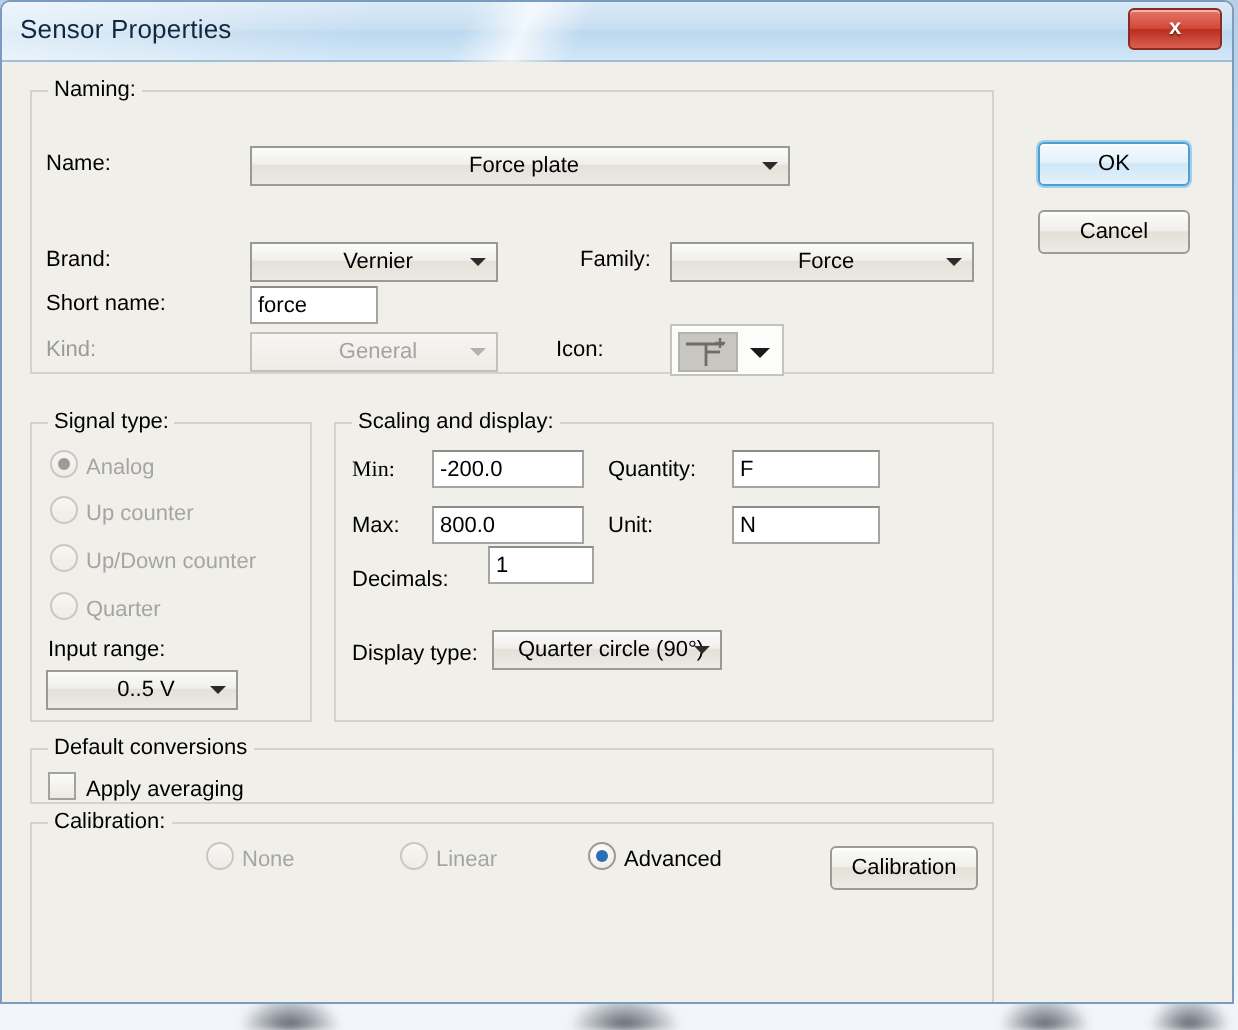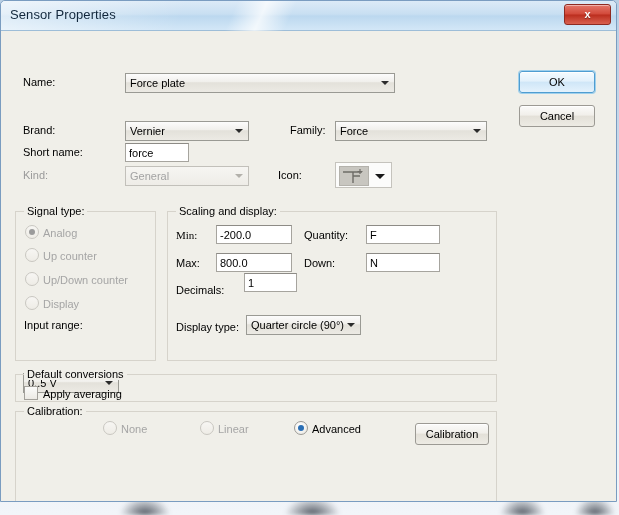--- a/index.html
+++ b/index.html
@@ -120,20 +120,21 @@
     position: absolute;
     box-sizing: border-box;
     border: 1px solid #9a9a94;
     background: linear-gradient(180deg, #fcfcfc 0%, #f0efeb 45%, #e3e1da 48%, #eceae4 100%);
     height: 20px;
     font-size: 11px;
     line-height: 18px;
     padding-left: 4px;
     color: #000;
     cursor: pointer;
+    text-align: center;
   }
   .combo.disabled { color: #a3a3a3; border-color: #c2c0ba;
     background: linear-gradient(180deg, #f6f5f2 0%, #eeece7 100%); }
   .combo .arrow {
     position: absolute;
     right: 5px; top: 50%;
     margin-top: -2px;
     width: 0; height: 0;
     border-left: 4px solid transparent;
     border-right: 4px solid transparent;
@@ -260,20 +261,23 @@
 
 <div id="window">
 
   <div id="titlebar">
     <div id="title-text">Sensor Properties</div>
     <div id="close-btn">x</div>
   </div>
 
   <div id="client">
 
+    <div class="group" style="left:14px; top:14px; width:482px; height:142px;">
+      <div class="glabel">Naming:</div>
+    </div>
 
     <div class="fieldlabel" style="left:22px; top:45px;">Name:</div>
     <div class="combo" style="left:124px; top:42px; width:270px;">
       <span>Force plate</span>
       <span class="arrow"></span>
     </div>
 
     <div class="fieldlabel" style="left:22px; top:93px;">Brand:</div>
     <div class="combo" style="left:124px; top:90px; width:124px;">
       <span>Vernier</span>
@@ -316,46 +320,46 @@
     <div class="radio checked disabled" style="left:24px; top:194px;">
       <span class="dot"></span><span>Analog</span>
     </div>
     <div class="radio disabled" style="left:24px; top:217px;">
       <span class="dot"></span><span>Up counter</span>
     </div>
     <div class="radio disabled" style="left:24px; top:241px;">
       <span class="dot"></span><span>Up/Down counter</span>
     </div>
     <div class="radio disabled" style="left:24px; top:265px;">
-      <span class="dot"></span><span>Display</span>
+      <span class="dot"></span><span>Quarter</span>
     </div>
 
     <div class="fieldlabel" style="left:23px; top:288px;">Input range:</div>
-    <div class="combo" style="left:22px; top:304px; width:96px;margin-top:38px;">
+    <div class="combo" style="left:22px; top:304px; width:96px;">
       <span>0..5 V</span>
       <span class="arrow"></span>
     </div>
 
     <div class="group" style="left:166px; top:180px; width:330px; height:150px;">
       <div class="glabel">Scaling and display:</div>
     </div>
 
     <div class="fieldlabel" style="left:175px; top:198px;font-family:Liberation Serif, serif;">Min:</div>
     <input class="textin" style="left: 215px; top: 194px; width: 76px;" value="-200.0">
 
     <div class="fieldlabel" style="left:175px; top:226px;">Max:</div>
     <input class="textin" style="left: 215px; top: 222px; width: 76px;" value="800.0">
 
     <div class="fieldlabel" style="left:175px; top:253px;">Decimals:</div>
     <input class="textin" style="left: 243px; top: 242px; width: 53px;" value="1">
 
     <div class="fieldlabel" style="left:303px; top:198px;">Quantity:</div>
     <input class="textin" style="left: 365px; top: 194px; width: 74px;" value="F">
 
-    <div class="fieldlabel" style="left:303px; top:226px;">Down:</div>
+    <div class="fieldlabel" style="left:303px; top:226px;">Unit:</div>
     <input class="textin" style="left: 365px; top: 222px; width: 74px;" value="N">
 
     <div class="fieldlabel" style="left:175px; top:290px;">Display type:</div>
     <div class="combo" style="left:245px; top:284px; width:115px;">
       <span>Quarter circle (90°)</span>
       <span class="arrow"></span>
     </div>
 
     <div class="group" style="left:14px; top:343px; width:482px; height:28px;padding-left:12px;">
       <div class="glabel">Default conversions</div>

